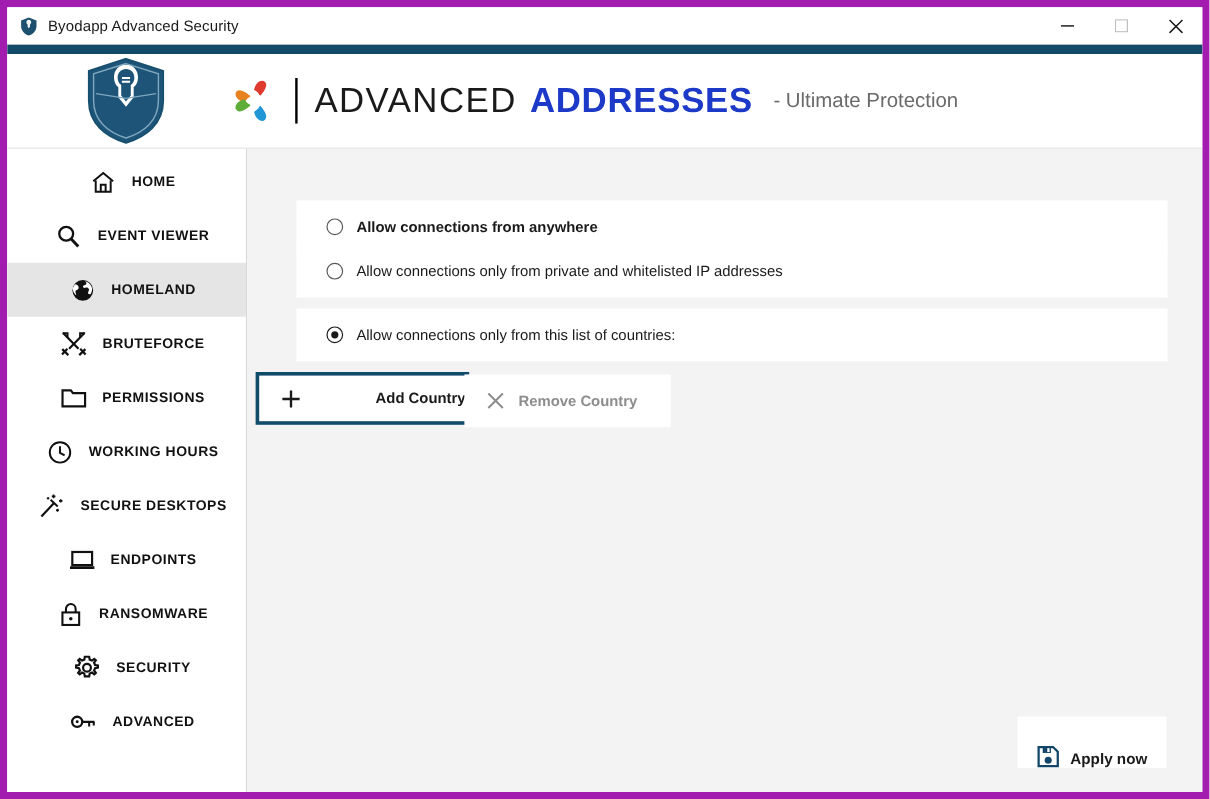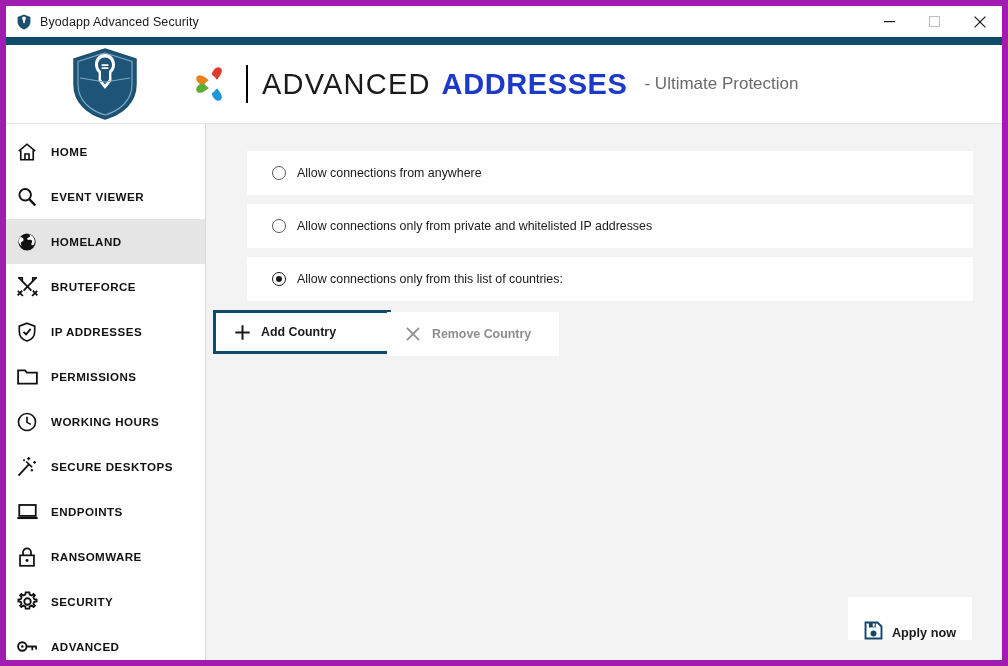--- a/index.html
+++ b/index.html
@@ -119,20 +119,21 @@
     background: #ffffff;
     border-right: 1px solid #d9d9d9;
     padding-top: 5px;
   }
   .nav-item {
     height: 45px;
     display: flex;
     align-items: center;
     padding-left: 8px;
     cursor: default;
+    justify-content: center;
   }
   .nav-item.active { background: #e5e5e5; }
   .nav-icon {
     width: 26px; height: 26px;
     flex: 0 0 26px;
     margin-right: 11px;
     display: flex; align-items: center; justify-content: center;
   }
   .nav-icon svg { display: block; }
   .nav-label {
@@ -153,21 +154,21 @@
   .option-row {
     position: absolute;
     left: 41px;
     width: 726px;
     height: 44px;
     background: #ffffff;
     display: flex;
     align-items: center;
     padding-left: 25px;
   }
-  .option-row.r1 { top: 27px; }
+  .option-row.r1 { top: 43px; font-weight: bold; }
   .option-row.r2 { top: 80px; }
   .option-row.r3 { top: 133px; }
 
   .radio {
     width: 14px; height: 14px;
     border: 1.4px solid #5a5a5a;
     border-radius: 50%;
     flex: 0 0 14px;
     margin-right: 11px;
     position: relative;
@@ -195,20 +196,21 @@
     height: 44px;
     background: #ffffff;
     display: flex;
     align-items: center;
     padding-left: 17px;
   }
   .btn-add {
     left: 7px; top: 186px;
     width: 178px;
     border: 3px solid #124b69;
+    justify-content: space-between;
   }
   .btn-remove {
     left: 181px; top: 188px;
     width: 172px;
     border: none;
   }
   .btn-glyph {
     width: 18px; height: 18px;
     flex: 0 0 18px;
     margin-right: 10px;
@@ -346,29 +348,20 @@
             <path d="M20.6 3.2 L8.6 15.6"></path>
             <path d="M2.6 17.3 L6.6 21.2 M5.8 17.0 L2.4 20.6"></path>
             <path d="M21.4 17.3 L17.4 21.2 M18.2 17.0 L21.6 20.6"></path>
             <path d="M3.0 2.8 h3.6 v3.2" stroke-width="1.6"></path>
             <path d="M21.0 2.8 h-3.6 v3.2" stroke-width="1.6"></path>
           </svg>
         </span>
         <span class="nav-label">BRUTEFORCE</span>
       </div>
 
-      <div class="nav-item">
-        <span class="nav-icon">
-          <svg width="22" height="22" viewBox="0 0 24 24" fill="none" stroke="#111" stroke-width="1.8">
-            <path d="M12 2.4 L20.4 5.6 V11.4 C20.4 16.6 16.8 20.4 12 21.8 C7.2 20.4 3.6 16.6 3.6 11.4 V5.6 Z"></path>
-            <path d="M8.2 11.8 L11 14.6 L16 8.6" stroke-width="1.9"></path>
-          </svg>
-        </span>
-        <span class="nav-label">IP ADDRESSES</span>
-      </div>
 
       <div class="nav-item">
         <span class="nav-icon">
           <svg width="23" height="23" viewBox="0 0 24 24" fill="none" stroke="#111" stroke-width="1.9">
             <path d="M2.2 19.4 V5.6 h7.2 l1.9 2.4 h10.5 v11.4 Z"></path>
           </svg>
         </span>
         <span class="nav-label">PERMISSIONS</span>
       </div>
 

